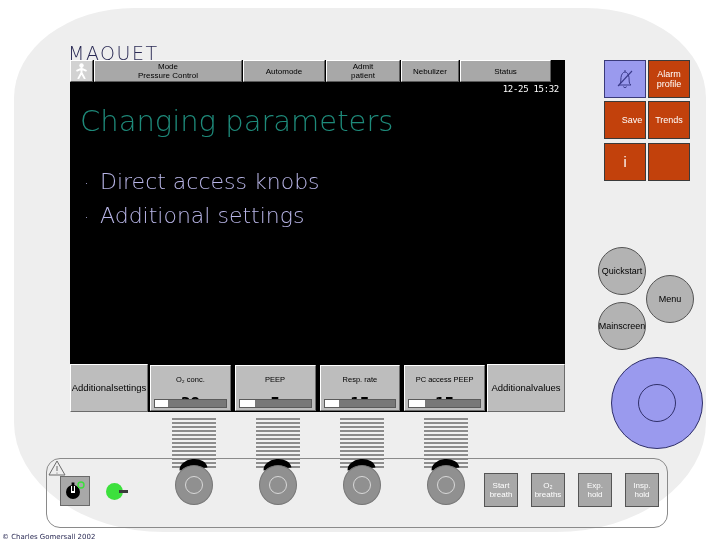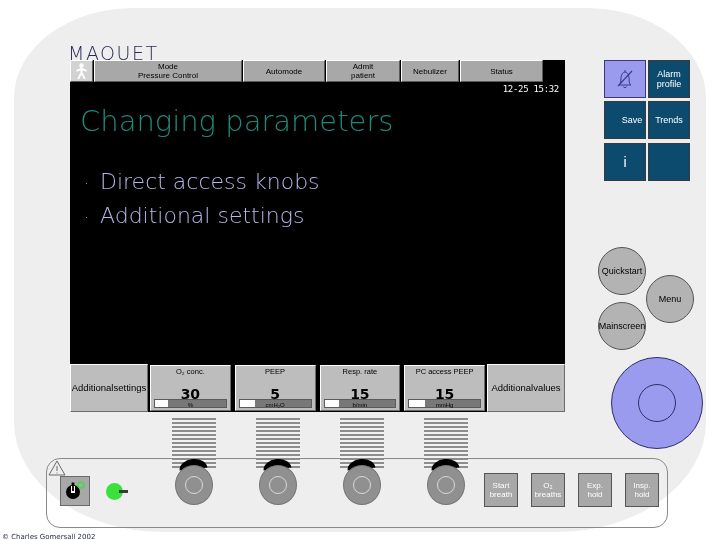--- a/index.html
+++ b/index.html
@@ -79,21 +79,21 @@
     width: 23px;
     background: #d2d2d2;
     display: flex;
     align-items: center;
     justify-content: center;
   }
   #mode-btn { width: 148px; }
   #automode-btn { width: 82px; }
   #admit-btn { width: 74px; }
   #neb-btn { width: 58px; }
-  #status-btn { width: 83px; margin-right: 0; }
+  #status-btn { width: 91px; margin-right: 0; }
 
   
   #clock {
     position: absolute;
     right: 6px;
     top: 24px;
     color: #ffffff;
     font-size: 9px;
     font-family: "DejaVu Sans Mono", monospace;
     letter-spacing: -0.3px;
@@ -165,21 +165,21 @@
     margin: 1px 2px;
     background: #bdbdbd;
     border: 1px solid #ffffff;
     border-right-color: #6b6b6b;
     border-bottom-color: #6b6b6b;
     box-sizing: border-box;
     position: relative;
     display: flex;
     flex-direction: column;
     align-items: center;
-    padding-top: 2px;
+    padding-top: 10px;
   }
   .param-label {
     font-size: 7.5px;
     color: #000;
     line-height: 8px;
     white-space: nowrap;
   }
   .param-value {
     font-size: 14px;
     font-weight: bold;
@@ -208,21 +208,21 @@
   .param-bar-fill {
     height: 100%;
     background: #ffffff;
   }
 
   
   .sq-btn {
     position: absolute;
     width: 42px;
     height: 38px;
-    background: #0c4a6e;
+    background: #c2410c;
     border: 1px solid #3a3a3a;
     box-sizing: border-box;
     color: #ffffff;
     font-size: 9px;
     line-height: 10px;
     display: flex;
     flex-direction: column;
     align-items: center;
     justify-content: center;
     text-align: center;

